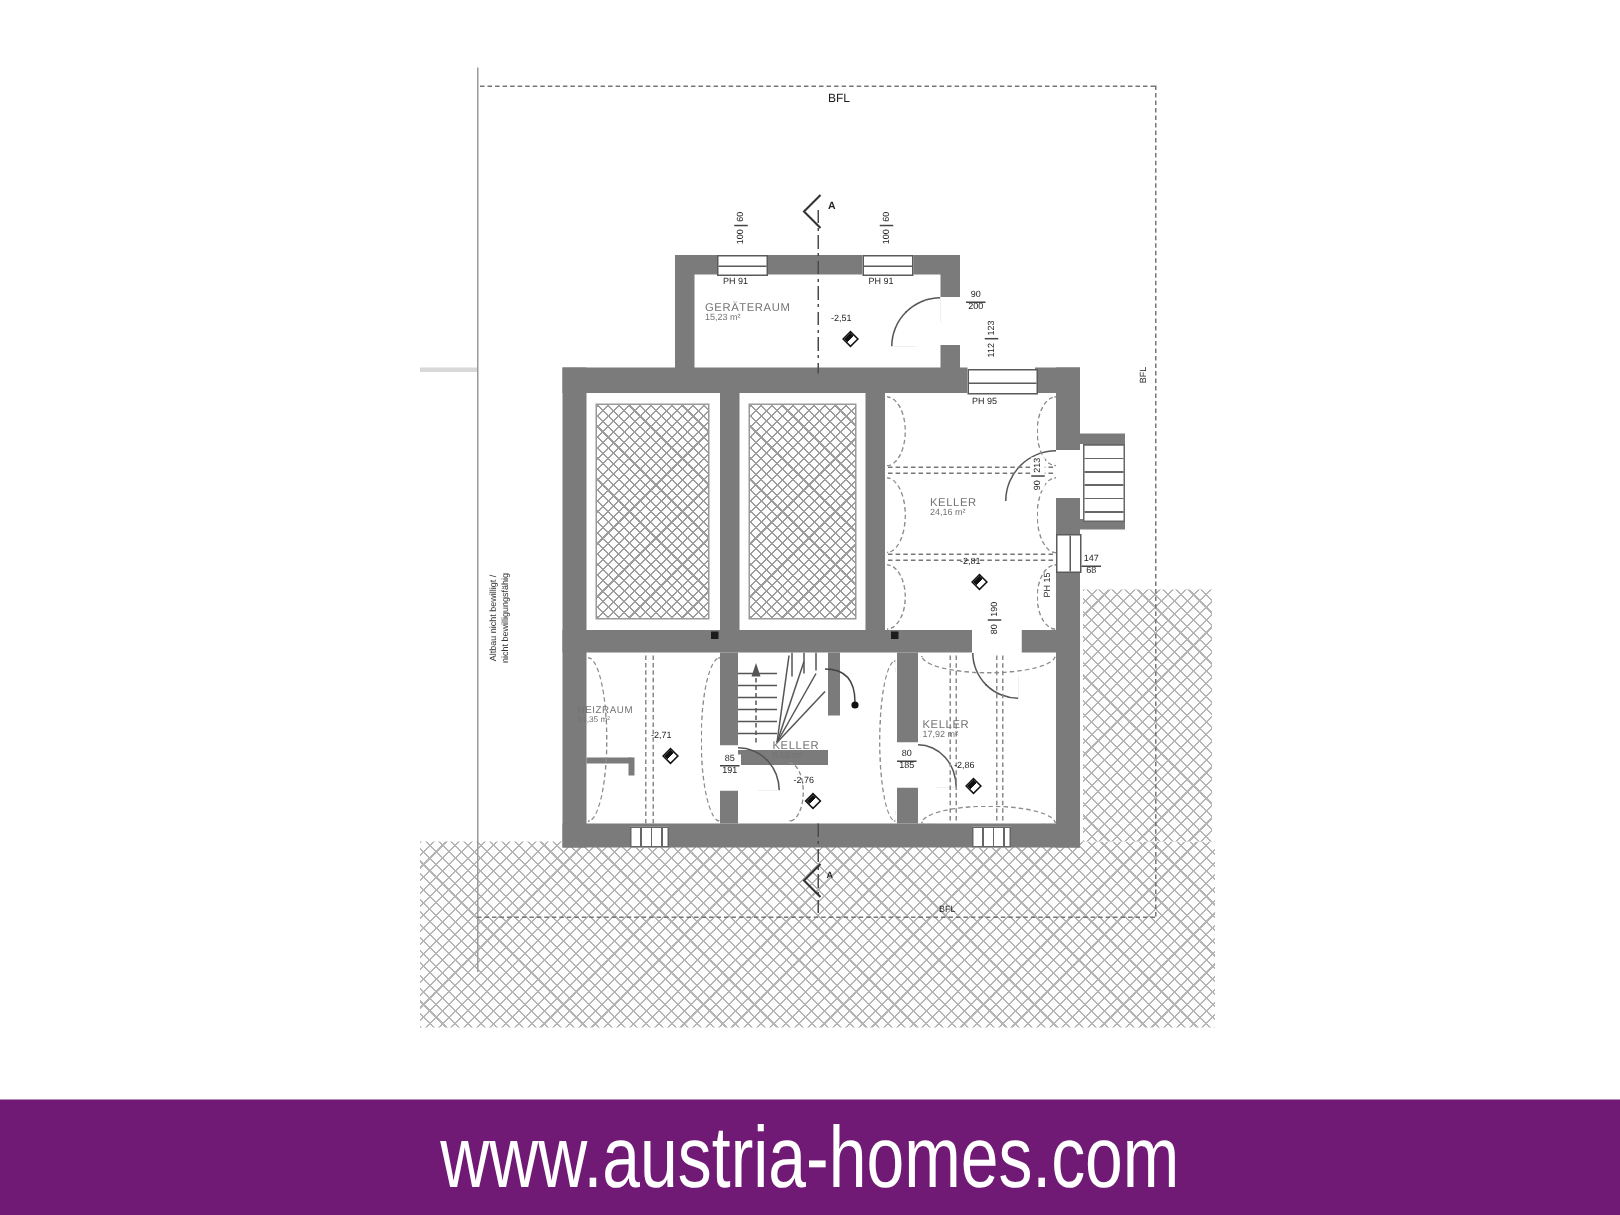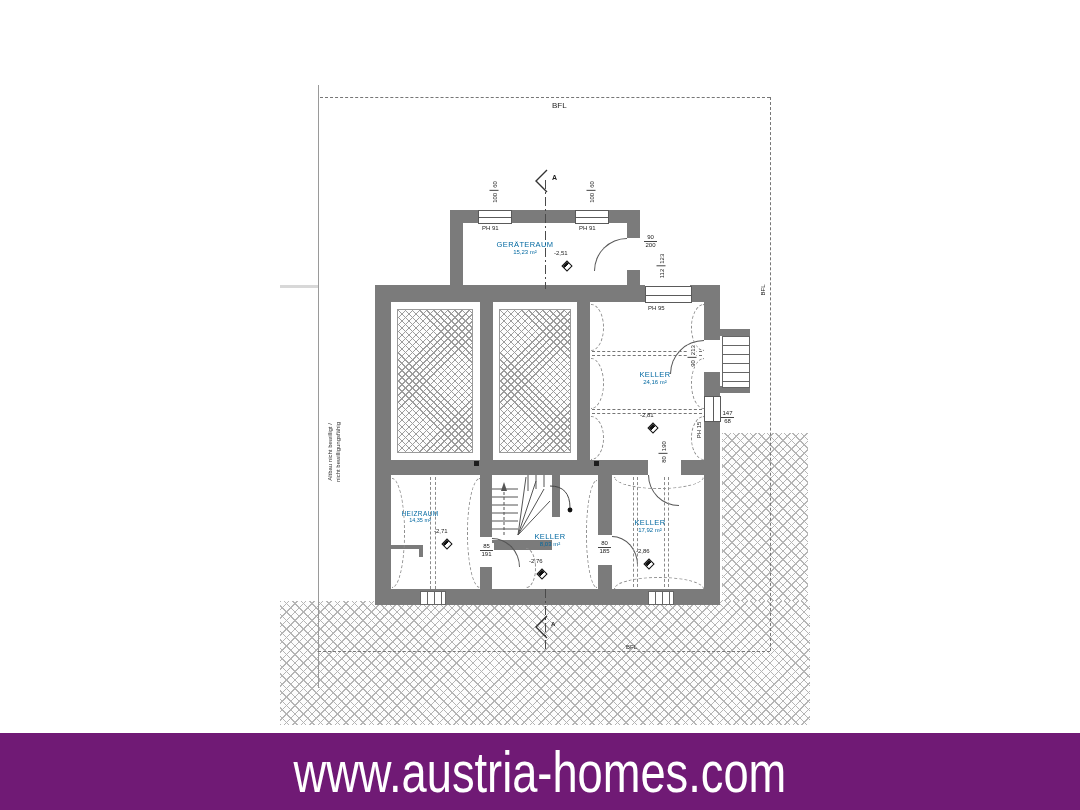--- a/index.html
+++ b/index.html
@@ -1,35 +1,35 @@
 <!DOCTYPE html>
 <html><head>
 <meta charset="utf-8">
 <style>
   html,body{margin:0;padding:0;}
   body{width:1080px;height:810px;background:#ffffff;font-family:"Liberation Sans",sans-serif;overflow:hidden;position:relative;}
   .abs{position:absolute;}
-  .plan{position:absolute;left:0;top:0;width:1080px;height:733px;background:#fff;margin-top:40px;}
+  .plan{position:absolute;left:0;top:0;width:1080px;height:733px;background:#fff;}
   .wall{position:absolute;background:#7b7b7b;}
   .gap{position:absolute;background:#ffffff;}
   .sq{position:absolute;width:5px;height:5px;background:#1c1c1c;}
   .hatch{position:absolute;background-color:#fdfdfd;
     background-image:repeating-linear-gradient(45deg,#b5b5b5 0 1px,transparent 1px 6px),
                      repeating-linear-gradient(135deg,#b5b5b5 0 1px,transparent 1px 6px);}
   .hatch.dense{background-image:repeating-linear-gradient(45deg,#9d9d9d 0 1px,transparent 1px 5px),
                      repeating-linear-gradient(135deg,#9d9d9d 0 1px,transparent 1px 5px);outline:1px solid #9a9a9a;}
   .dash-h{position:absolute;height:0;border-top:1px dashed #767676;}
   .dash-v{position:absolute;width:0;border-left:1px dashed #767676;}
   .dash-v.thin{border-color:#8a8a8a;}
   .solid-v{position:absolute;width:0;border-left:1px solid #9a9a9a;}
   .dashdot-v{position:absolute;width:1px;background-image:repeating-linear-gradient(to bottom,#4a4a4a 0 9px,transparent 9px 12px,#4a4a4a 12px 14px,transparent 14px 17px);}
   .lbl{position:absolute;font-size:7px;color:#1f1f1f;line-height:1.2;white-space:nowrap;}
   .lbl.b{font-weight:bold;}
   .lbl.s6{font-size:6px;}
-  .roomlbl{position:absolute;text-align:center;color:#0369a1;white-space:nowrap;}
+  .roomlbl{position:absolute;color:#737373;white-space:nowrap;}
   .roomlbl .nm{font-size:7.5px;letter-spacing:.4px;}
   .roomlbl .ar{font-size:6px;}
   .lvl-dia{position:absolute;width:6px;height:6px;border:1px solid #111;background:linear-gradient(90deg,#111 50%,#fff 50%);transform:rotate(45deg);}
   .win{position:absolute;background:#fff;border:1px solid #5a5a5a;}
   .win .ml{position:absolute;left:0;right:0;top:50%;height:1px;background:#5a5a5a;}
   .win.vert .ml{left:50%;top:0;bottom:0;width:1px;height:auto;}
   .arc{position:absolute;border:1px solid #555;background:transparent;}
   .arc.tl{border-right:none;border-bottom:none;border-top-left-radius:100% 100%;}
   .arc.tr{border-left:none;border-bottom:none;border-top-right-radius:100% 100%;}
   .arc.bl{border-right:none;border-top:none;border-bottom-left-radius:100% 100%;}

